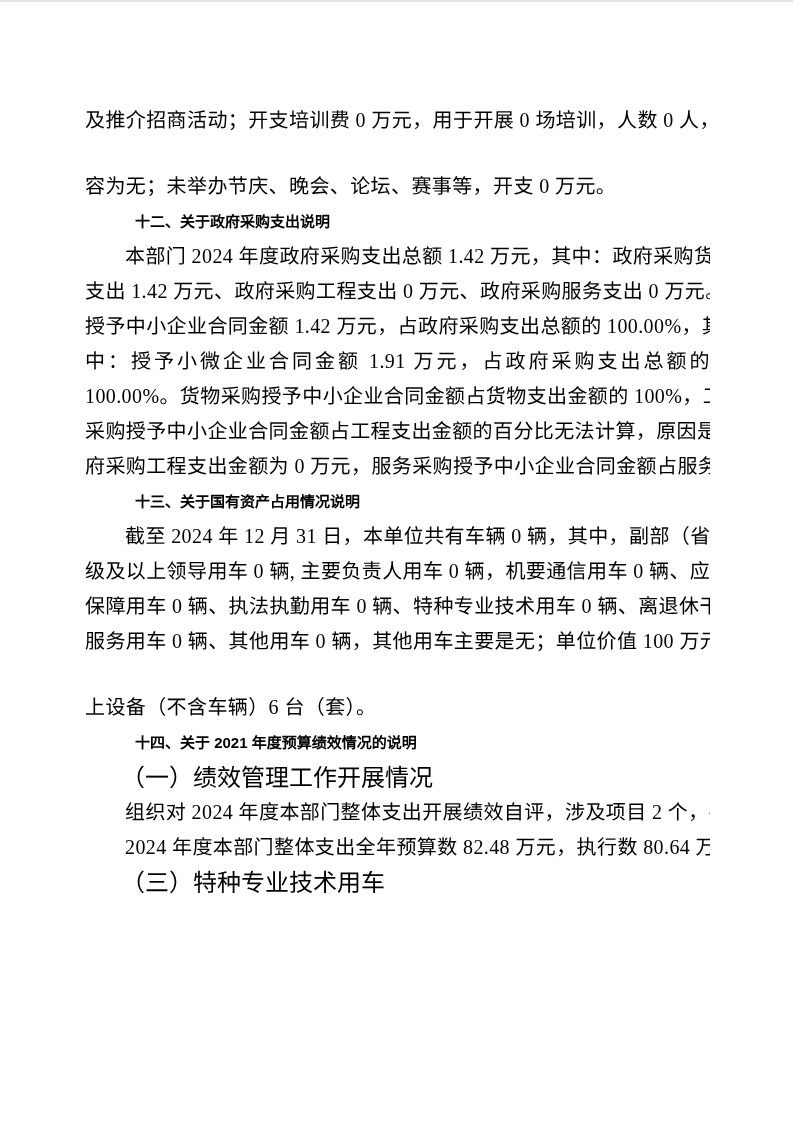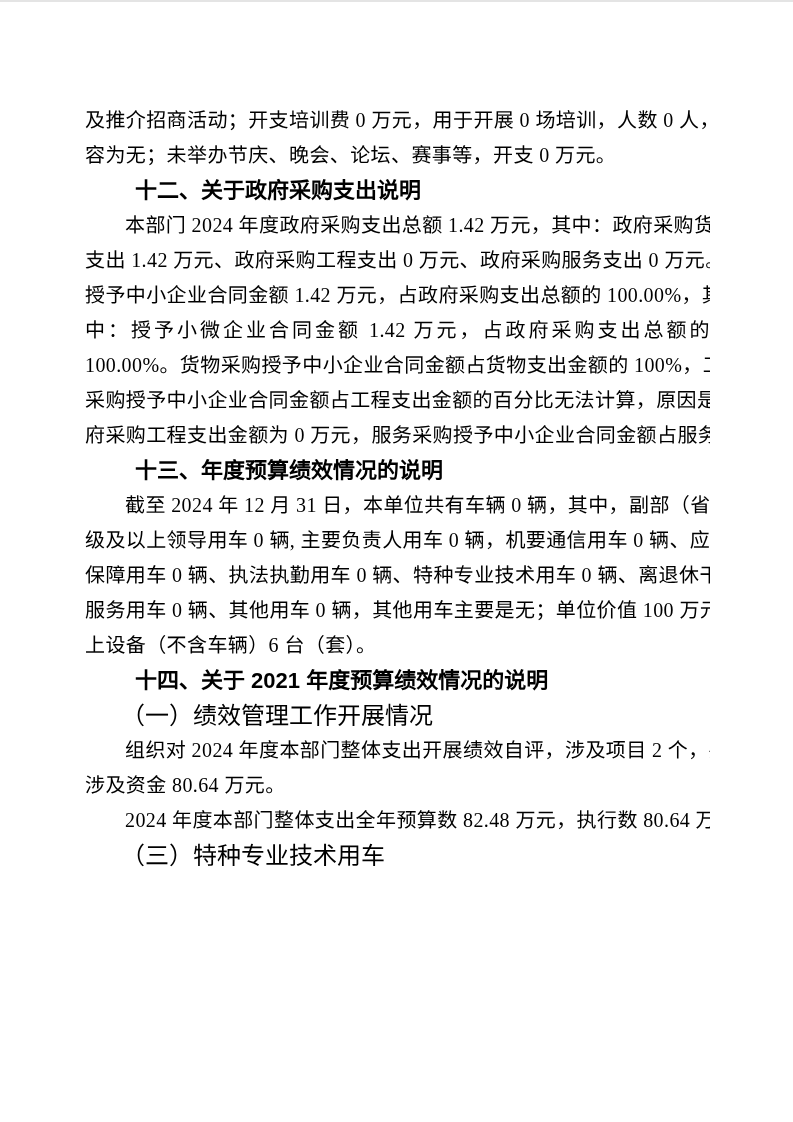--- a/index.html
+++ b/index.html
@@ -30,62 +30,62 @@
     font-size: 20px;
     letter-spacing: 0.4px;
     text-align: justify;
     text-align-last: justify;
     overflow: hidden;
     white-space: nowrap;
   }
   .line.para-end {
     text-align: center;
     text-align-last: left;
+    margin-top: 31px;
   }
   .line.indent {
     text-indent: 40px;
   }
   .heading {
     font-family: "Liberation Sans", "DejaVu Sans", sans-serif;
     text-align: left;
     text-align-last: left;
     letter-spacing: 0;
   }
   .heading.h1 {
     font-weight: 700;
-    font-size: 22px;
+    font-size: 15px;
     text-indent: 50px;
   }
   .heading.h2 {
     font-weight: 400;
     font-size: 24px;
     text-indent: 36px;
   }
 </style>
 </head>
 <body>
 
 <main class="page">
   <div class="content" id="doc-content">
       <div class="line body-line">及推介招商活动；开支培训费 0 万元，用于开展 0 场培训，人数 0 人，内</div>
       <div class="line body-line para-end">容为无；未举办节庆、晚会、论坛、赛事等，开支 0 万元。</div>
       <div class="line heading h1">十二、关于政府采购支出说明</div>
       <div class="line body-line indent">本部门 2024 年度政府采购支出总额 1.42 万元，其中：政府采购货物</div>
       <div class="line body-line">支出 1.42 万元、政府采购工程支出 0 万元、政府采购服务支出 0 万元。</div>
       <div class="line body-line">授予中小企业合同金额 1.42 万元，占政府采购支出总额的 100.00%，其</div>
-      <div class="line body-line">中：授予小微企业合同金额 1.42 万元，占政府采购支出总额的</div>
+      <div class="line body-line">中：授予小微企业合同金额 1.91 万元，占政府采购支出总额的</div>
       <div class="line body-line">100.00%。货物采购授予中小企业合同金额占货物支出金额的 100%，工程</div>
       <div class="line body-line">采购授予中小企业合同金额占工程支出金额的百分比无法计算，原因是政</div>
       <div class="line body-line">府采购工程支出金额为 0 万元，服务采购授予中小企业合同金额占服务支</div>
-      <div class="line heading h1">十三、年度预算绩效情况的说明</div>
+      <div class="line heading h1">十三、关于国有资产占用情况说明</div>
       <div class="line body-line indent">截至 2024 年 12 月 31 日，本单位共有车辆 0 辆，其中，副部（省）</div>
       <div class="line body-line">级及以上领导用车 0 辆, 主要负责人用车 0 辆，机要通信用车 0 辆、应急</div>
       <div class="line body-line">保障用车 0 辆、执法执勤用车 0 辆、特种专业技术用车 0 辆、离退休干部</div>
       <div class="line body-line">服务用车 0 辆、其他用车 0 辆，其他用车主要是无；单位价值 100 万元以</div>
       <div class="line body-line para-end">上设备（不含车辆）6 台（套）。</div>
       <div class="line heading h1">十四、关于 2021 年度预算绩效情况的说明</div>
       <div class="line heading h2">（一）绩效管理工作开展情况</div>
       <div class="line body-line indent">组织对 2024 年度本部门整体支出开展绩效自评，涉及项目 2 个，共</div>
-      <div class="line body-line para-end">涉及资金 80.64 万元。</div>
       <div class="line body-line indent">2024 年度本部门整体支出全年预算数 82.48 万元，执行数 80.64 万</div>
       <div class="line heading h2">（三）特种专业技术用车</div>
     </div>
 </main>
 
 </body></html>

